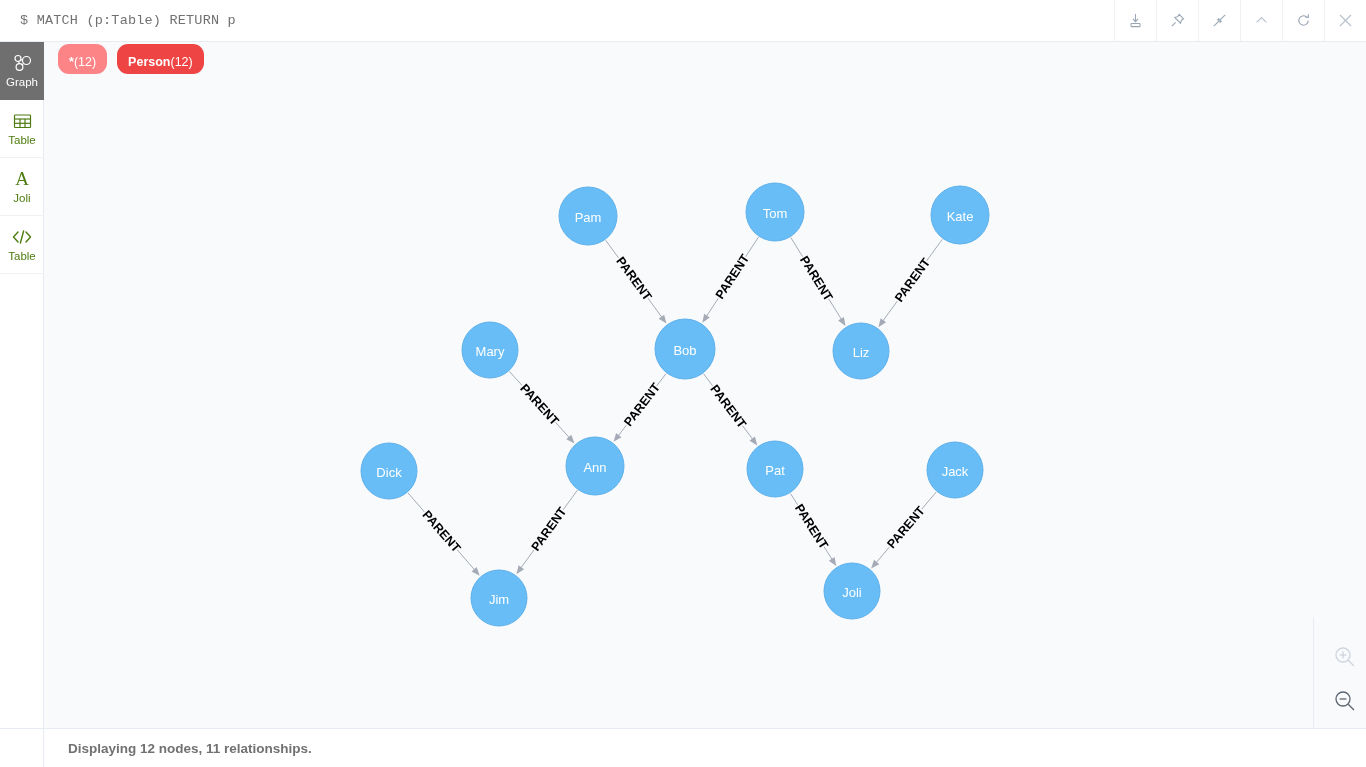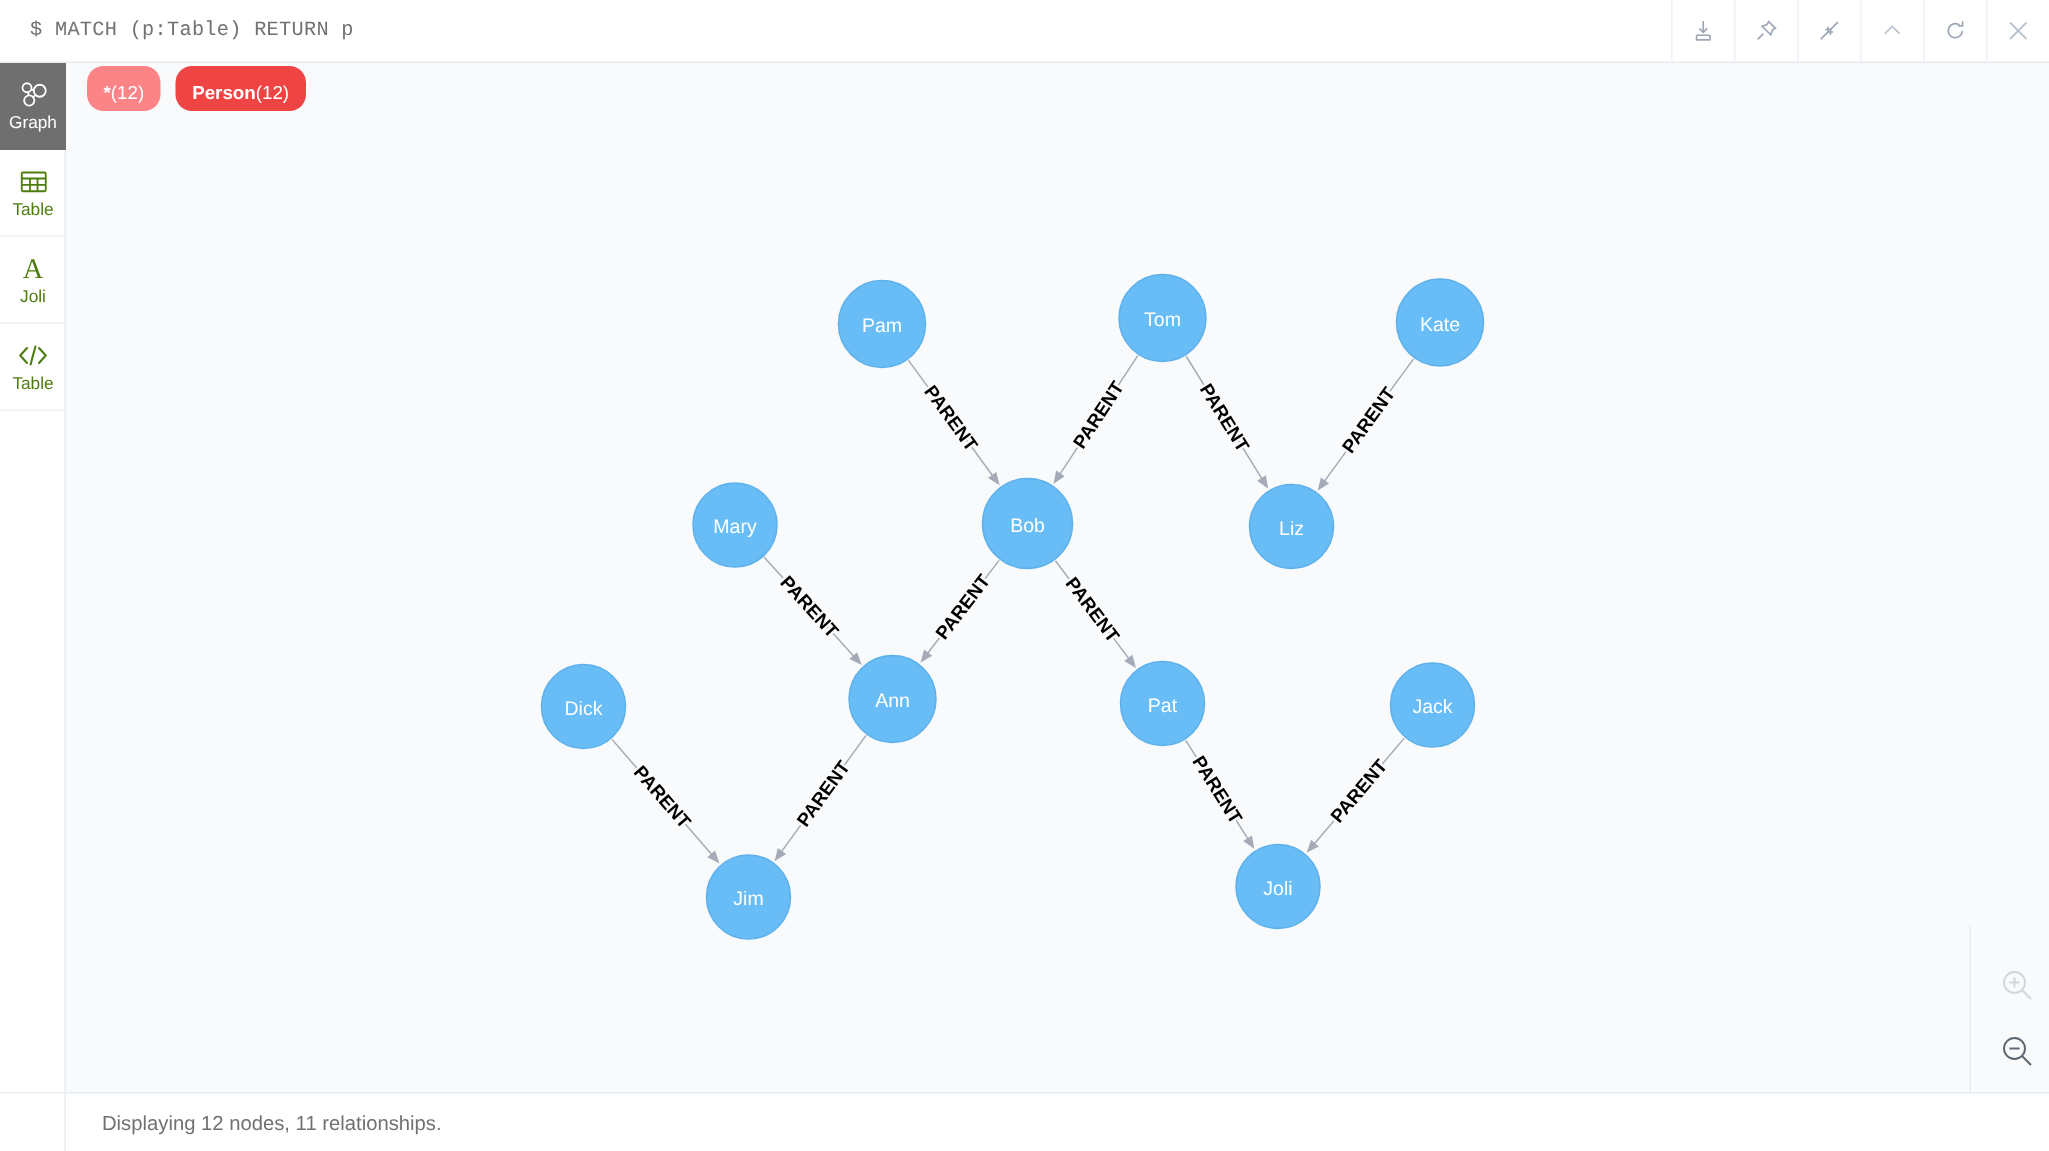--- a/index.html
+++ b/index.html
@@ -125,20 +125,21 @@
     border-top: 1px solid #e6ecf1;
     display: flex; align-items: center;
   }
   #status-rail-stub {
     width: 44px; height: 39px; border-right: 1px solid #e6ecf1;
   }
   #status-text {
     padding-left: 24px;
     font-size: 13.5px;
     color: #717172;
+    font-weight: bold;
   }
 </style>
 </head>
 <body>
 
 <div id="query-bar">
   <div id="query-text">
     <span>$</span>&nbsp;<span>MATCH (p:Table) RETURN p</span>
   </div>
   <div id="query-actions">

